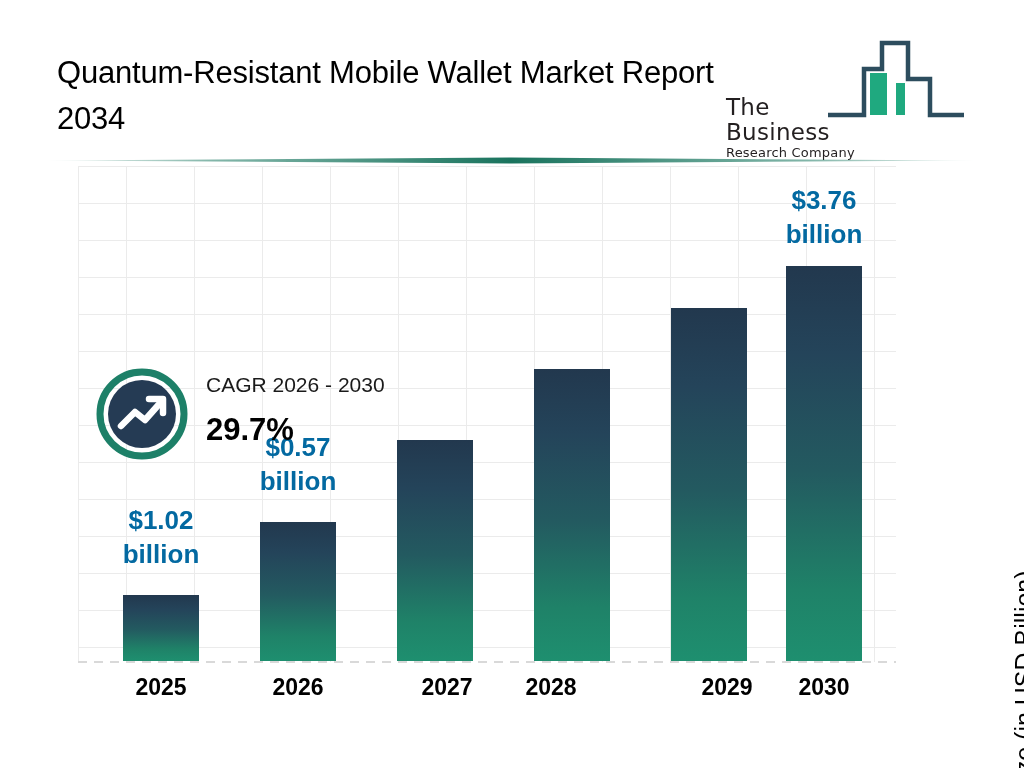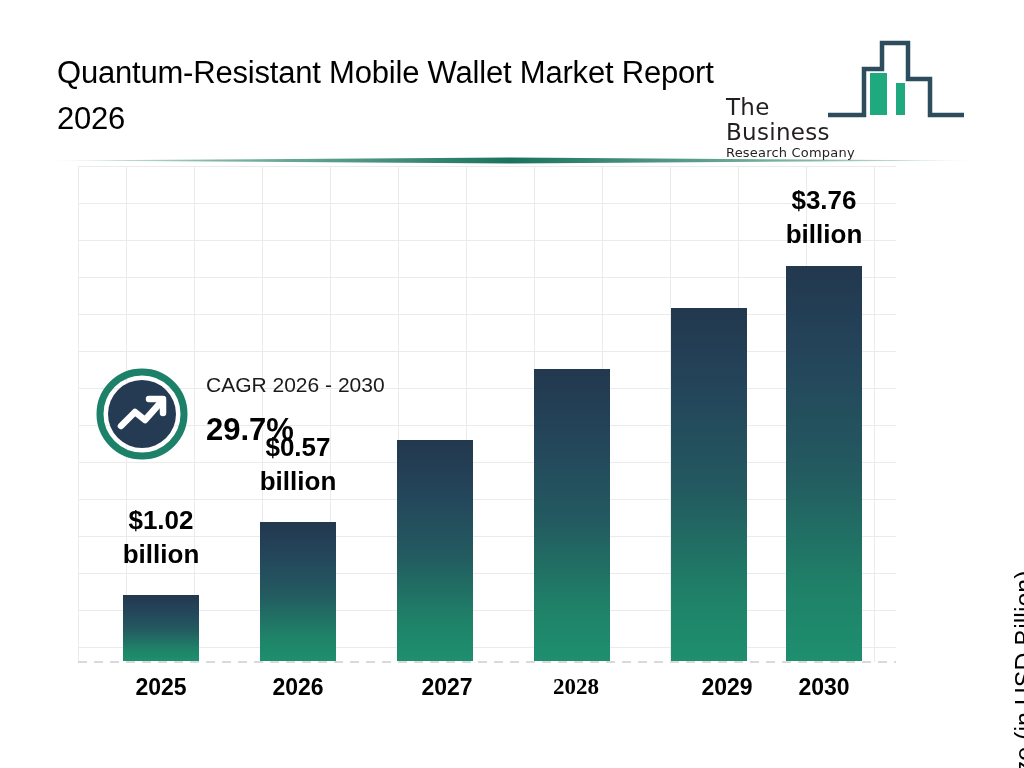--- a/index.html
+++ b/index.html
@@ -61,21 +61,21 @@
     background:repeating-linear-gradient(to right,#d9d9d9 0 9px,rgba(0,0,0,0) 9px 16px);
   }
 
   .bar{
     position:absolute;bottom:1px;width:76px;
     background:linear-gradient(to bottom,#22384e 0%,#24445a 22%,#235a60 52%,#1f8268 82%,#1e8f6f 100%);
   }
 
   .bar-label{
     position:absolute;width:150px;text-align:center;
-    font-size:26px;font-weight:bold;color:#000000;line-height:34px;
+    font-size:26px;font-weight:bold;color:#0369a1;line-height:34px;
   }
 
   .x-tick{
     position:absolute;top:508px;width:140px;text-align:center;
     font-size:23px;font-weight:bold;color:#000000;
   }
 
   #y-axis-title{
     position:absolute;right:14px;top:96px;
     font-size:25px;color:#000000;white-space:nowrap;
@@ -95,21 +95,21 @@
   #cagr-value{
     position:absolute;left:110px;top:44px;
     font-size:31px;font-weight:bold;color:#000000;white-space:nowrap;
   }
 </style>
 </head>
 <body>
 
 <div id="header">
 
-  <div id="page-title">Quantum-Resistant Mobile Wallet Market Report 2026</div>
+  <div id="page-title">Quantum-Resistant Mobile Wallet Market Report 2034</div>
 
   <div id="logo">
     <div id="logo-text">
       <div id="logo-line1">The Business</div>
       <div id="logo-line2">Research Company</div>
     </div>
     <svg id="logo-mark" width="140" height="100" viewBox="0 0 140 100">
 
       <path d="M2,82 L38,82 L38,36 L56,36 L56,10 L82,10 L82,46 L104,46 L104,82 L138,82" fill="none" stroke="#2d4d5e" stroke-width="4.5" stroke-linejoin="miter"></path>
       <rect x="44" y="40" width="17" height="42" fill="#1fa97f"></rect>
@@ -182,21 +182,21 @@
       <div>billion</div>
     </div>
     <div class="bar-label" style="left:671px;top:17px;">
       <div>$3.76</div>
       <div>billion</div>
     </div>
 
     <div class="x-tick" style="left:13px;">2025</div>
     <div class="x-tick" style="left:150px;">2026</div>
     <div class="x-tick" style="left:299px;text-align:center;">2027</div>
-    <div class="x-tick" style="left:428px;font-family:Liberation Serif, serif;">2028</div>
+    <div class="x-tick" style="left:403px;">2028</div>
     <div class="x-tick" style="left:579px;">2029</div>
     <div class="x-tick" style="left:676px;">2030</div>
   </div>
 
   <div id="y-axis-title">Market Size (in USD Billion)</div>
 
   <div id="cagr">
     <svg id="cagr-icon" width="92" height="92" viewBox="0 0 92 92">
       <circle cx="46" cy="46" r="42" fill="none" stroke="#1d8068" stroke-width="7"></circle>
       <circle cx="46" cy="46" r="34" fill="#253b54"></circle>

